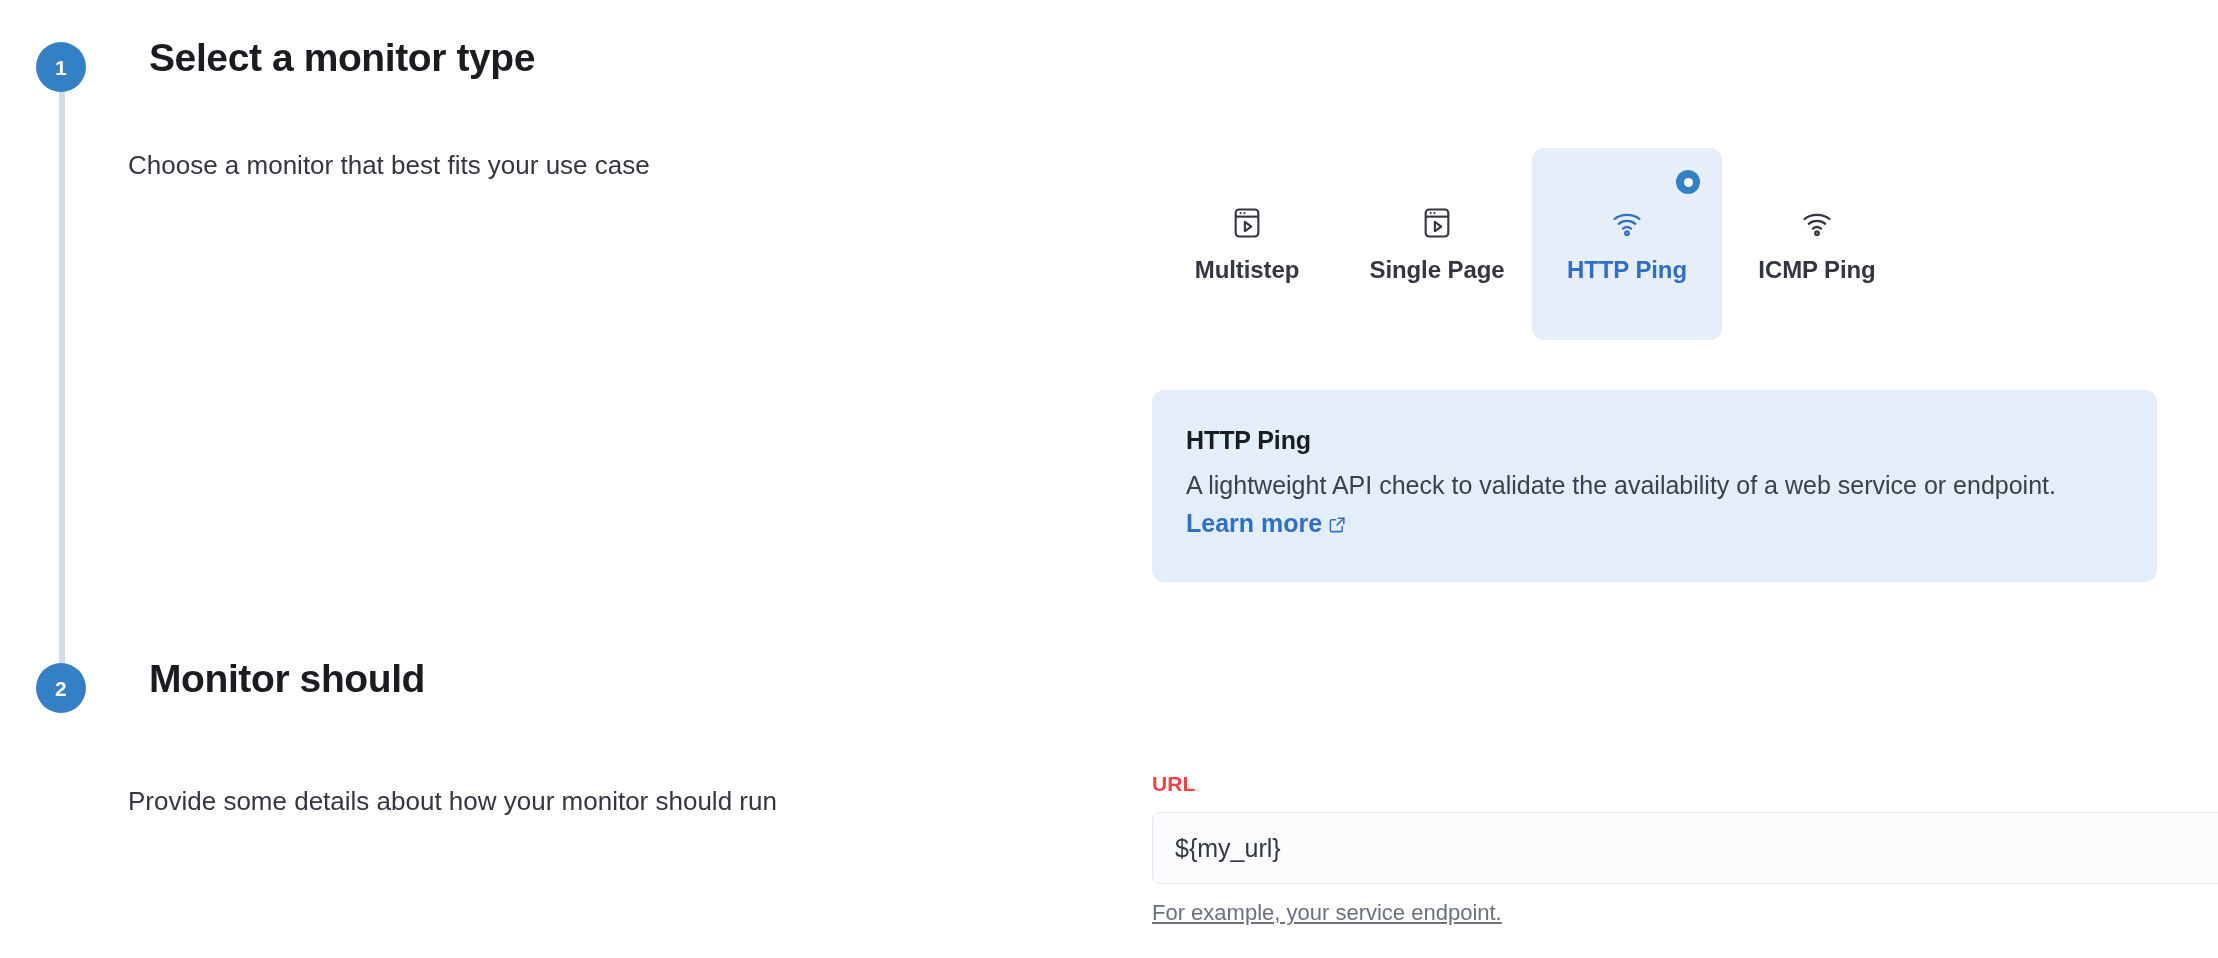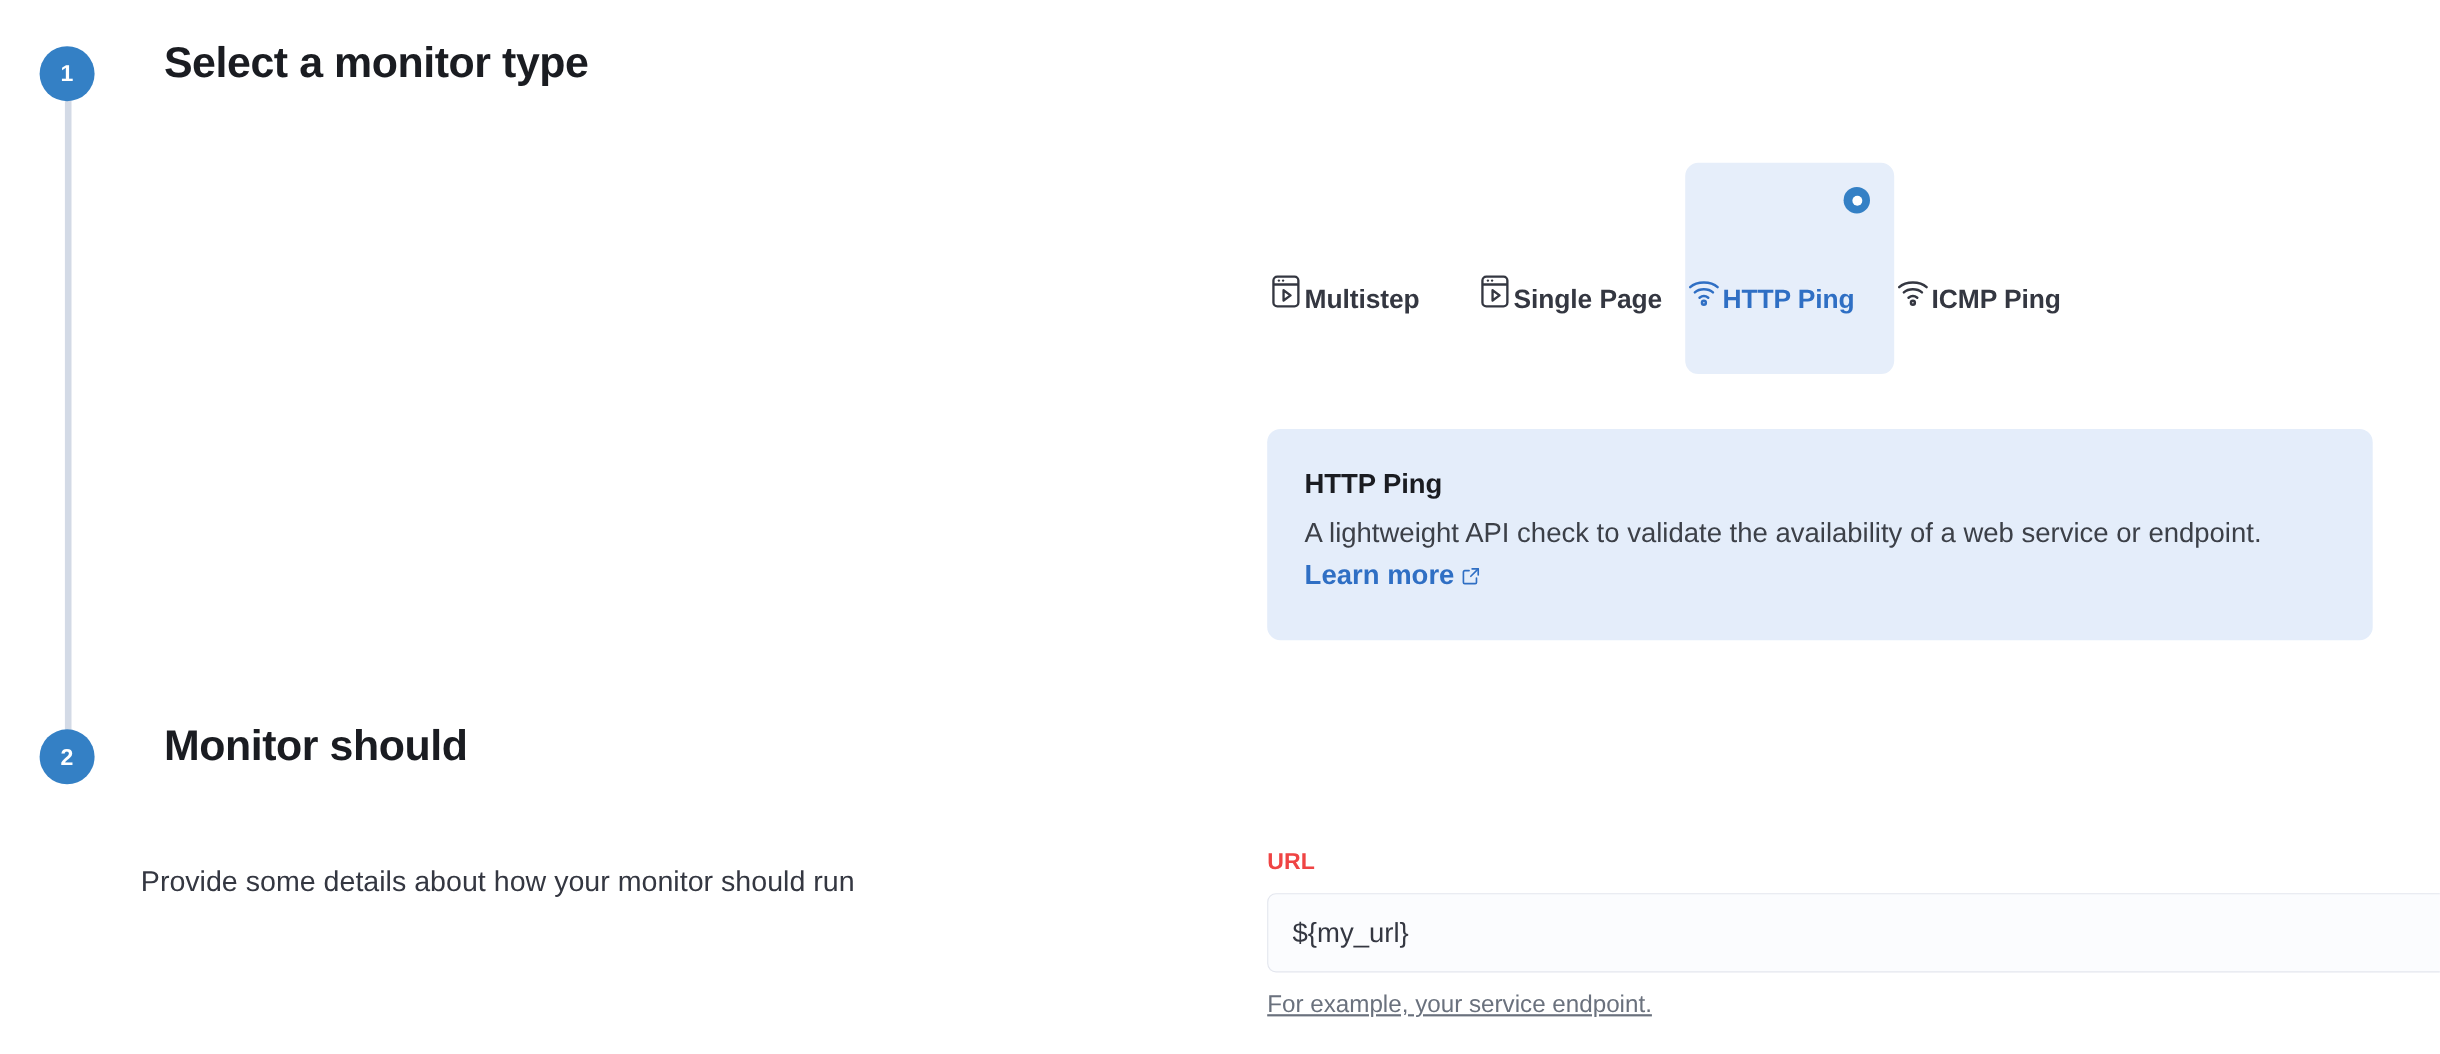--- a/index.html
+++ b/index.html
@@ -82,21 +82,21 @@
     align-items: flex-start;
   }
 
   .type-card {
     position: relative;
     width: 190px;
     height: 192px;
     border-radius: 12px;
     background: transparent;
     display: flex;
-    flex-direction: row;
+    flex-direction: column;
     align-items: center;
     justify-content: flex-start;
     padding-top: 58px;
     cursor: pointer;
   }
   .type-card.selected { background: #e6eefa; }
 
   .type-card .type-icon {
     width: 34px;
     height: 34px;
@@ -211,20 +211,21 @@
   <div class="stepper-rail"></div>
 
   <div class="step-badge s1">
     <span>1</span>
   </div>
   <div class="step-badge s2">
     <span>2</span>
   </div>
 
   <h1 class="section-title t1">Select a monitor type</h1>
+  <p class="section-desc d1">Choose a monitor that best fits your use case</p>
 
   <h1 class="section-title t2">Monitor should</h1>
   <p class="section-desc d2">Provide some details about how your monitor should run</p>
 
   <div class="type-row">
 
     <div class="type-card">
       <span class="type-icon">
         <svg viewBox="0 0 24 24" width="34" height="34" fill="none" stroke="#343741" stroke-width="1.5">
           <rect x="4" y="2.5" width="16" height="19" rx="2.5"></rect>

